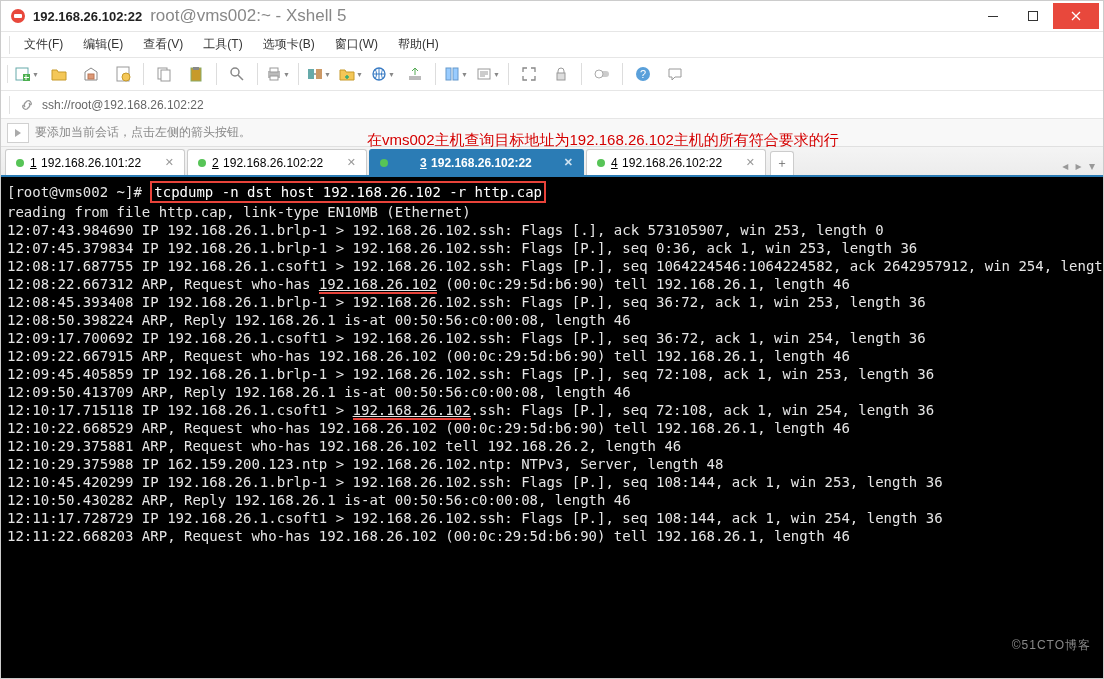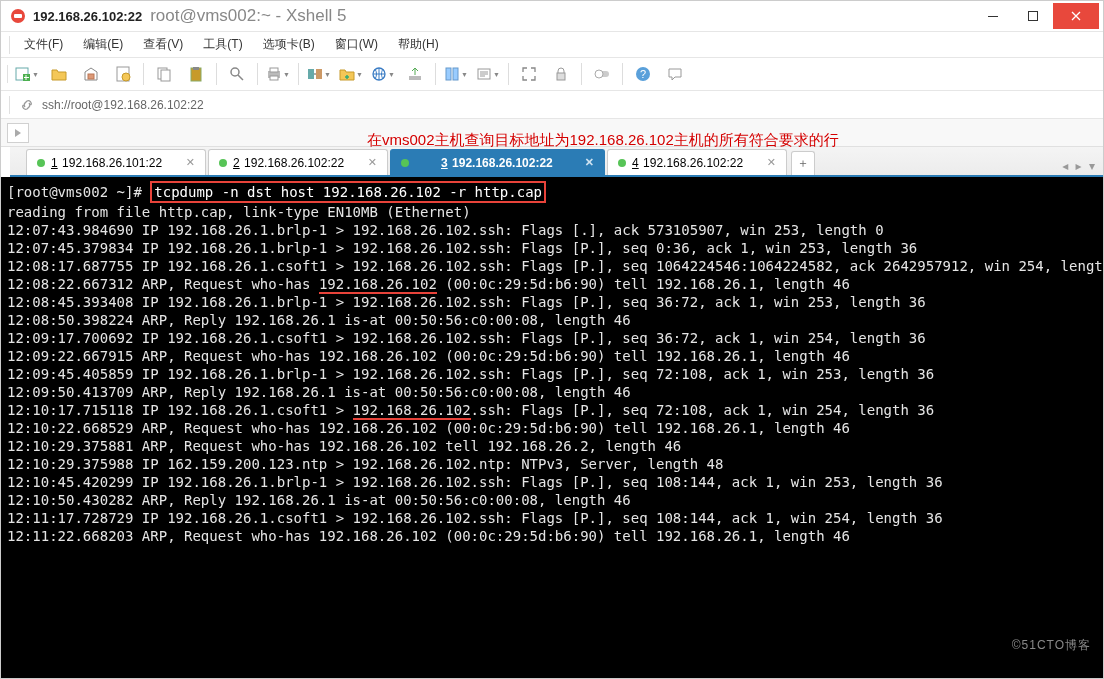--- a/index.html
+++ b/index.html
@@ -86,23 +86,22 @@
   font-weight: normal; color: #d40000; font-size: 15px;
   pointer-events: none;
   font-family: "Microsoft YaHei", sans-serif;
 }
 
 
 .tabstrip {
   height: 30px; display: flex; align-items: flex-end;
   background: linear-gradient(#f4f4f4, #ececec);
   border-bottom: 2px solid #2b7cb5;
-  padding-left: 16px;
+  padding-left: 4px;
   position: relative;
-  margin-left: 9px;
 }
 .tab {
   height: 26px; display: flex; align-items: center;
   padding: 0 10px; background: #fff;
   border: 1px solid #ccc; border-bottom: none;
   border-radius: 3px 3px 0 0;
   margin-right: 2px; min-width: 180px;
   gap: 6px; cursor: pointer;
   position: relative;
 }
@@ -131,21 +130,21 @@
 }
 .term-line { display: block; }
 .prompt-box {
   border: 2px solid #e8433a;
   display: inline-block;
   padding: 0 2px;
 }
 .cmd-hl {
   color: #fff;
 }
-.underline-red { border-bottom: 2px solid #e8433a; }
+.underline-red { border-bottom: 2px solid #e8433a; text-decoration: underline; }
 
 
 .bottom-strip {
   height: 24px; background: #fff; display:flex; align-items:flex-start;
   padding: 16px 8px;
 }
 .figlabel { color: #d40000; font-weight: bold; border-bottom: 2px solid #d40000; padding:0 2px; font-size: 14px;}
 
 
 .watermark {
@@ -351,20 +350,21 @@
   </span>
   <span class="addr-text">ssh://root@192.168.26.102:22</span>
 </div>
 
 <div class="infobar">
   <div class="info-arrow">
     <svg width="10" height="10">
         <path d="M2 1v8l6-4z" fill="#aaa"></path>
       </svg>
   </div>
+  <span class="info-text">要添加当前会话，点击左侧的箭头按钮。</span>
 </div>
 
 <div class="annotation">在vms002主机查询目标地址为192.168.26.102主机的所有符合要求的行</div>
 
 <div class="tabstrip">
   <div class="tab">
     <span class="dot"></span>
     <span><span class="prefix">1</span> <span>192.168.26.101:22</span></span>
     <span class="closex">✕</span>
   </div>

